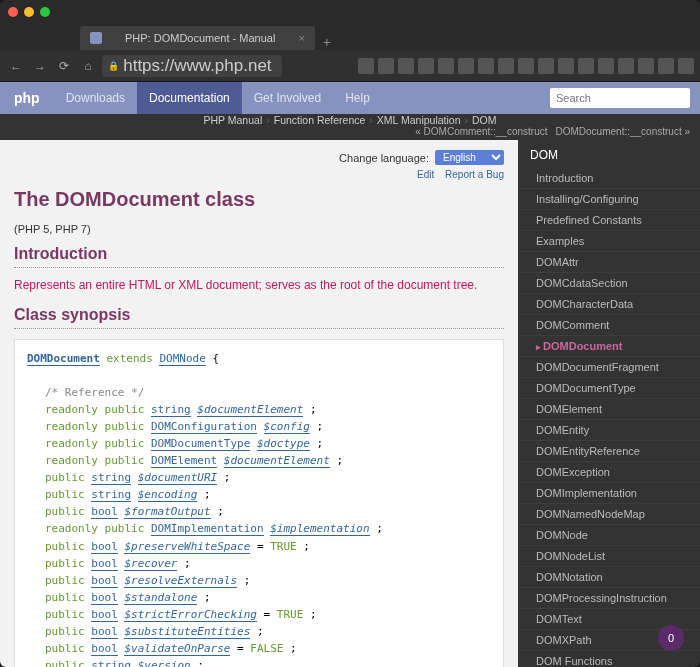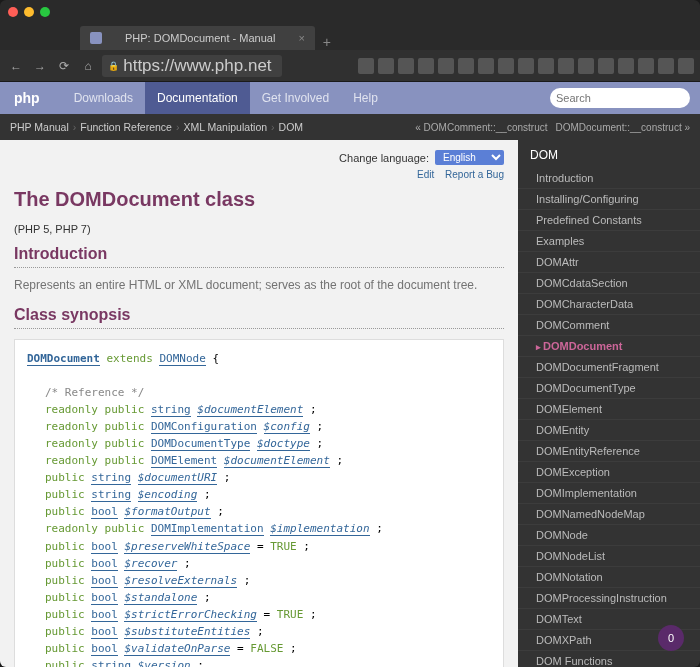--- a/index.html
+++ b/index.html
@@ -18,46 +18,46 @@
 .tab-plus { color: #888; padding: 0 8px; font-size: 14px; }
 .toolbar { height: 32px; background: #303030; display: flex; align-items: center; padding: 0 6px; gap: 4px; border-bottom: 1px solid #1a1a1a; }
 .tb-btn { width: 20px; height: 20px; display: flex; align-items: center; justify-content: center; color: #aaa; font-size: 12px; cursor: pointer; }
 .url-bar { flex: 0 0 auto; width: 180px; height: 22px; background: #404040; border-radius: 3px; display: flex; align-items: center; padding: 0 6px; gap: 4px; }
 .url-lock { color: #4caf50; font-size: 9px; }
 .url-text { color: #ccc; font-size: 17px; }
 .tb-icons { display: flex; gap: 4px; margin-left: auto; flex-wrap: nowrap; overflow: hidden; }
 .tb-ico { width: 16px; height: 16px; background: #555; border-radius: 2px; }
 
 .site { height: calc(667px - 24px - 26px - 32px); overflow: hidden; display: flex; flex-direction: column; }
-.topnav { height: 32px; background: #8892bf; display: flex; align-items: center; color: #fff; font-size: 12px; gap: 8px; }
+.topnav { height: 32px; background: #8892bf; display: flex; align-items: center; color: #fff; font-size: 12px; }
 .logo { padding: 0 14px; font-weight: bold; font-size: 14px; color: #fff; }
 .nav-item { padding: 0 12px; height: 32px; display: flex; align-items: center; cursor: pointer; color: #e0e3ef; }
 .nav-item.active { background: #4f5b93; color: #fff; }
 .search-box { margin-left: auto; margin-right: 10px; }
-.search-box input { width: 140px; height: 20px; border: none; padding: 0 6px; font-size: 11px; border-radius: 10px; }
-
-.breadcrumb-bar { height: 26px; background: #333; color: #ccc; display: flex; align-items: center; font-size: 10.5px; padding: 0 10px; }
+.search-box input { width: 140px; height: 20px; border: none; padding: 0 6px; font-size: 11px; border-radius: 2px; }
+
+.breadcrumb-bar { height: 26px; background: #333; color: #ccc; display: flex; align-items: center; font-size: 10.5px; padding: 0 10px; flex-direction: column; }
 .crumb { color: #ccc; cursor: pointer; }
 .crumb-sep { color: #666; padding: 0 4px; }
 .pager { margin-left: auto; display: flex; gap: 8px; font-size: 10px; }
 .pager a { color: #aaa; cursor: pointer; }
 
 .body-row { flex: 1; display: flex; overflow: hidden; }
 .main { flex: 1; background: #f2f2f2; overflow-y: auto; padding: 10px 14px 20px; }
 .main::-webkit-scrollbar { width: 0; }
 .lang-row { text-align: right; font-size: 11px; color: #333; display: flex; justify-content: flex-end; align-items: center; gap: 6px; margin-bottom: 4px; }
 .lang-sel { background: #5b7fd6; color: #fff; border: none; font-size: 10px; padding: 1px 12px 1px 4px; border-radius: 2px; }
 .action-row { text-align: right; font-size: 10px; margin-bottom: 8px; }
 .action-row a { color: #369; margin-left: 8px; cursor: pointer; }
 
 h1.title { color: #793862; font-size: 20px; font-weight: bold; margin: 6px 0 12px; }
 .versions { font-size: 11px; color: #333; margin-bottom: 10px; }
 h2.sect { color: #793862; font-size: 16px; font-weight: bold; margin: 8px 0 4px; }
 .hr { border: none; border-top: 1px dotted #999; margin: 2px 0 10px; }
-.intro-text { font-size: 12px; color: #737373; margin-bottom: 14px; }
+.intro-text { font-size: 12px; color: #be185d; margin-bottom: 14px; }
 
 .synopsis { background: #fff; border: 1px solid #ddd; padding: 10px 12px; font-family: Menlo, Consolas, monospace; font-size: 11px; line-height: 1.55; }
 .synopsis .cls { color: #369; border-bottom: 1px solid #369; font-weight: bold; }
 .synopsis .kw { color: #693; }
 .synopsis .type { color: #369; border-bottom: 1px solid #369; }
 .synopsis .var { color: #369; border-bottom: 1px solid #369; font-style: italic; }
 .synopsis .comment { color: #888; }
 .prop-line { padding-left: 18px; }
 
 .sidebar { width: 182px; background: #333; color: #ccc; font-size: 11px; overflow-y: auto; }

